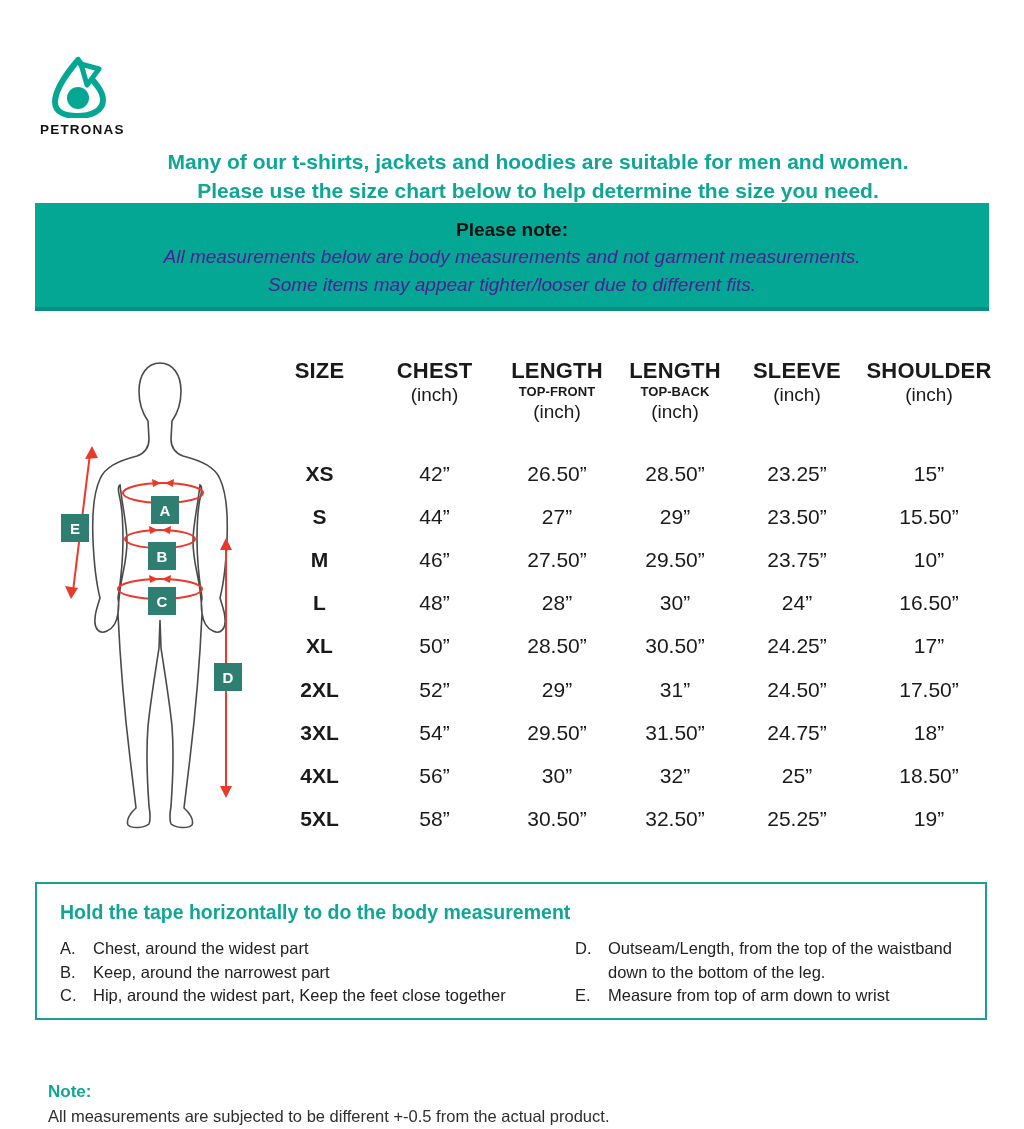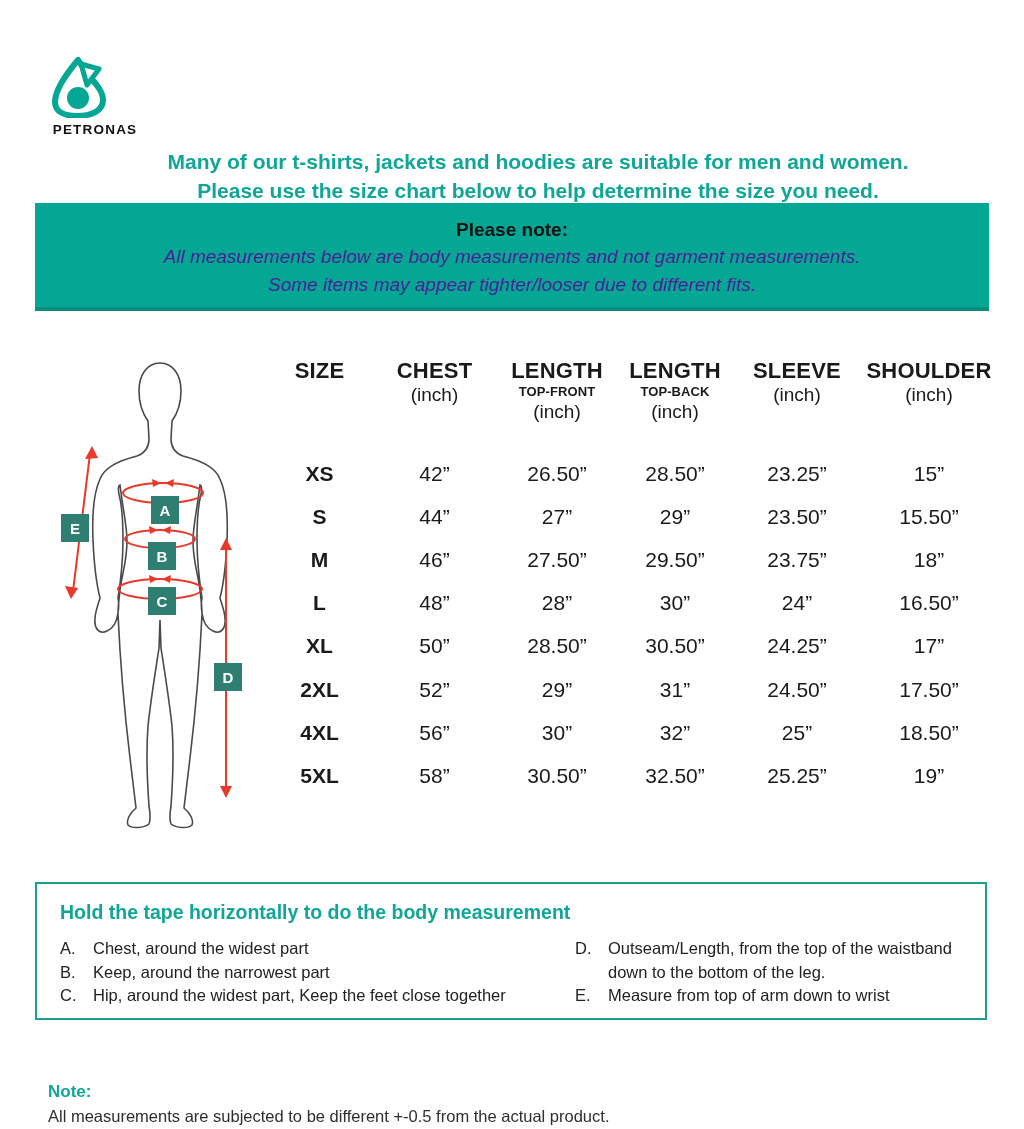--- a/index.html
+++ b/index.html
@@ -4,21 +4,21 @@
 <style>
   * { margin:0; padding:0; box-sizing:border-box; }
   html,body { background:#ffffff; }
   .page {
     position:relative; width:1024px; height:1129px; background:#fff;
     font-family:"Liberation Sans", sans-serif; color:#1a1a1a; overflow:hidden;
   }
   
   .logo { position:absolute; left:40px; top:56px; width:110px; text-align:left; }
   .logo svg { display:block; margin-left:8px; }
-  .logo-word { font-size:13.5px; font-weight:bold; letter-spacing:1.2px; color:#111; margin-top:4px;text-align:center; }
+  .logo-word { font-size:13.5px; font-weight:bold; letter-spacing:1.2px; color:#111; margin-top:4px; }
   
   .title { position:absolute; top:72px; right:39px; font-size:26px; color:#1a1a1a; white-space:nowrap; }
   .title .b { font-weight:bold; }
   .title .r { font-weight:normal; margin-left:7px; }
   
   .intro { position:absolute; top:147px; left:10px; width:100%; text-align:center;
            color:#10a696; font-size:21px; font-weight:600; line-height:29px;margin-left:16px; }
   
   .banner { position:absolute; left:35px; top:203px; width:954px; height:108px;
             background:#04a694; border-bottom:4px solid #0b8d7f; text-align:center; padding-top:14px; }
@@ -202,21 +202,21 @@
           <td>29”</td>
           <td>23.50”</td>
           <td>15.50”</td>
         </tr>
         <tr>
           <th>M</th>
           <td>46”</td>
           <td>27.50”</td>
           <td>29.50”</td>
           <td>23.75”</td>
-          <td>18”</td>
+          <td>10”</td>
         </tr>
         <tr>
           <th>L</th>
           <td>48”</td>
           <td>28”</td>
           <td>30”</td>
           <td>24”</td>
           <td>16.50”</td>
         </tr>
         <tr>
@@ -229,20 +229,28 @@
         </tr>
         <tr>
           <th>2XL</th>
           <td>52”</td>
           <td>29”</td>
           <td>31”</td>
           <td>24.50”</td>
           <td>17.50”</td>
         </tr>
         <tr>
+          <th>3XL</th>
+          <td>54”</td>
+          <td>29.50”</td>
+          <td>31.50”</td>
+          <td>24.75”</td>
+          <td>18”</td>
+        </tr>
+        <tr>
           <th>4XL</th>
           <td>56”</td>
           <td>30”</td>
           <td>32”</td>
           <td>25”</td>
           <td>18.50”</td>
         </tr>
         <tr>
           <th>5XL</th>
           <td>58”</td>

